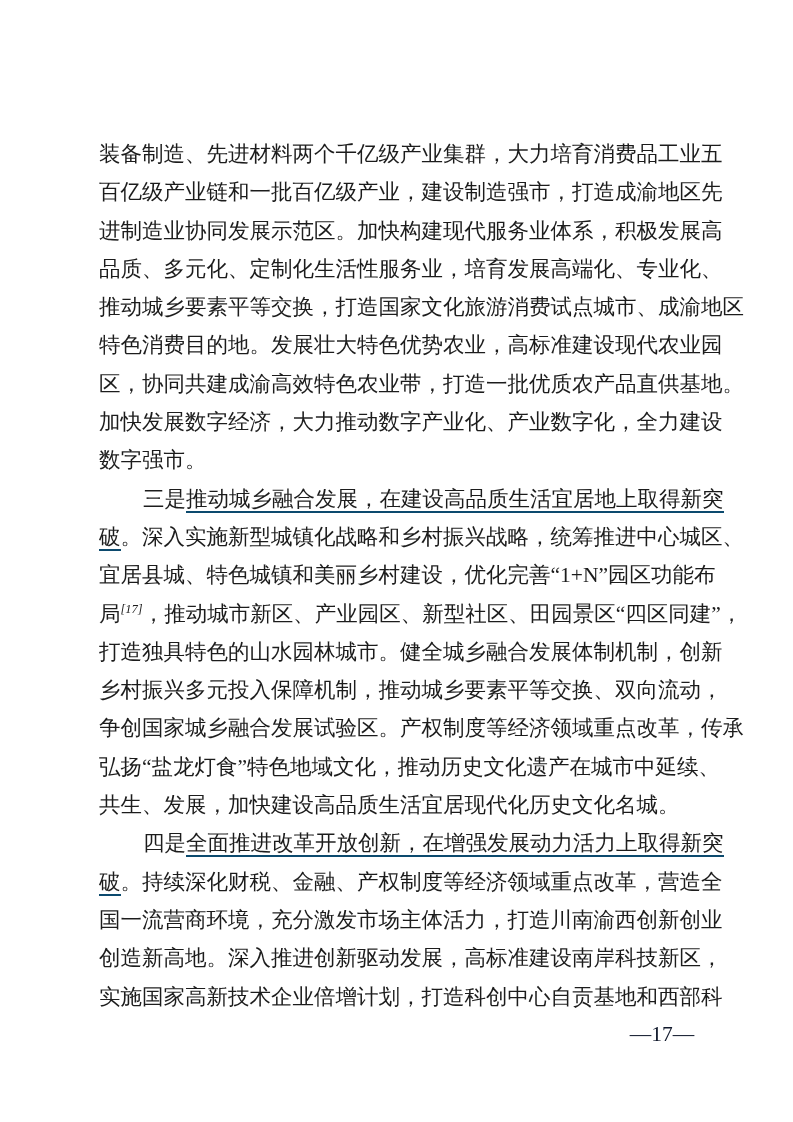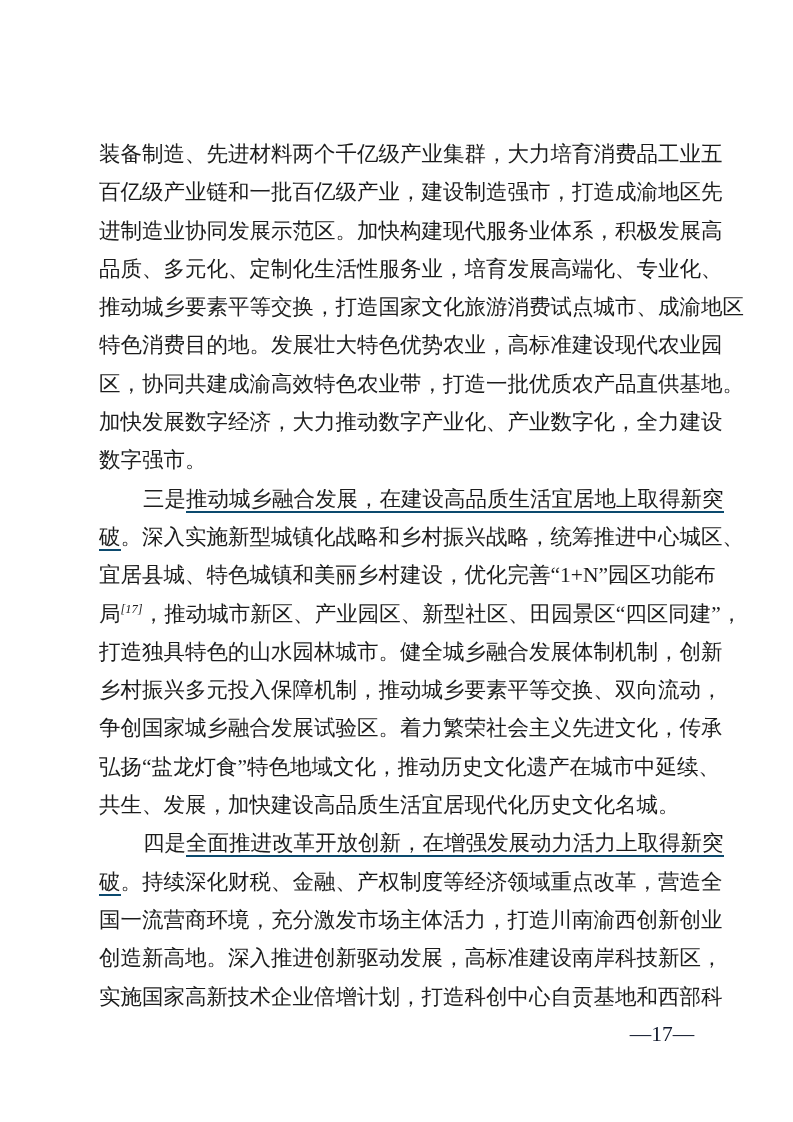--- a/index.html
+++ b/index.html
@@ -73,21 +73,21 @@
       <div class="line"><span>特色消费目的地。发展壮大特色优势农业，高标准建设现代农业园</span></div>
       <div class="line"><span>区，协同共建成渝高效特色农业带，打造一批优质农产品直供基地。</span></div>
       <div class="line"><span>加快发展数字经济，大力推动数字产业化、产业数字化，全力建设</span></div>
       <div class="line short"><span>数字强市。</span></div>
       <div class="line indent"><span>三是</span><span class="red-underline">推动城乡融合发展，在建设高品质生活宜居地上取得新突</span></div>
       <div class="line"><span class="red-underline">破</span><span>。深入实施新型城镇化战略和乡村振兴战略，统筹推进中心城区、</span></div>
       <div class="line"><span>宜居县城、特色城镇和美丽乡村建设，优化完善“1+N”园区功能布</span></div>
       <div class="line"><span>局</span><sup class="footnote-ref">[17]</sup><span>，推动城市新区、产业园区、新型社区、田园景区“四区同建”，</span></div>
       <div class="line"><span>打造独具特色的山水园林城市。健全城乡融合发展体制机制，创新</span></div>
       <div class="line"><span>乡村振兴多元投入保障机制，推动城乡要素平等交换、双向流动，</span></div>
-      <div class="line"><span>争创国家城乡融合发展试验区。着力繁荣社会主义先进文化，传承</span></div>
+      <div class="line"><span>争创国家城乡融合发展试验区。产权制度等经济领域重点改革，传承</span></div>
       <div class="line"><span>弘扬“盐龙灯食”特色地域文化，推动历史文化遗产在城市中延续、</span></div>
       <div class="line short"><span>共生、发展，加快建设高品质生活宜居现代化历史文化名城。</span></div>
       <div class="line indent"><span>四是</span><span class="red-underline">全面推进改革开放创新，在增强发展动力活力上取得新突</span></div>
       <div class="line"><span class="red-underline">破</span><span>。持续深化财税、金融、产权制度等经济领域重点改革，营造全</span></div>
       <div class="line"><span>国一流营商环境，充分激发市场主体活力，打造川南渝西创新创业</span></div>
       <div class="line"><span>创造新高地。深入推进创新驱动发展，高标准建设南岸科技新区，</span></div>
       <div class="line"><span>实施国家高新技术企业倍增计划，打造科创中心自贡基地和西部科</span></div>
     </div>
   <div class="page-number">—17—</div>
 </div>

